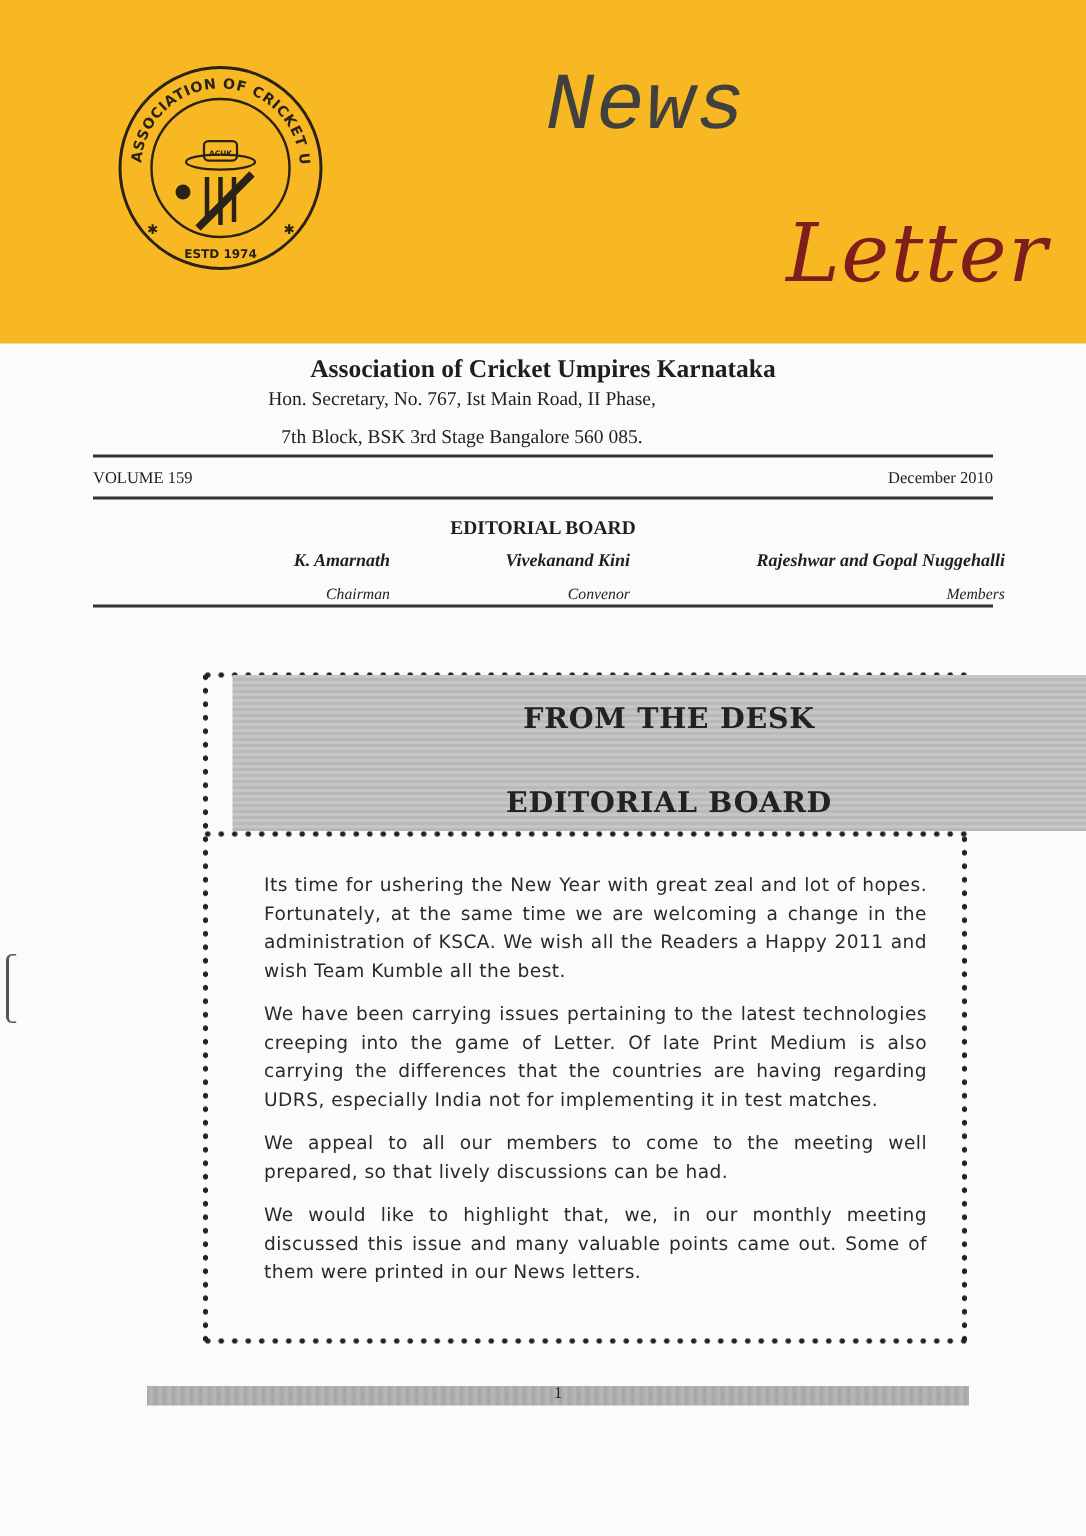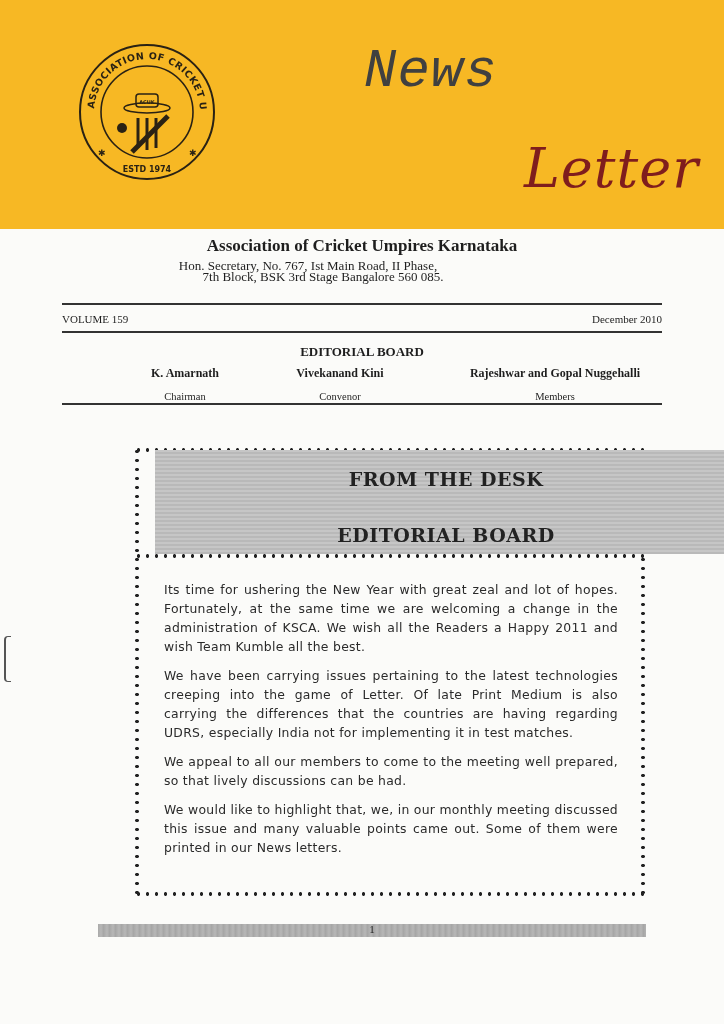--- a/index.html
+++ b/index.html
@@ -3,35 +3,35 @@
 <meta charset="utf-8">
 <style>
   html, body { margin:0; padding:0; }
   body { width:724px; height:1024px; background:#fbfbf9; position:relative; overflow:hidden; font-family:"Liberation Serif", serif; color:#1e1e1e; }
   .banner { position:absolute; left:0; top:0; width:724px; height:229px; background:#f7b824; }
   .logo { position:absolute; left:76px; top:38px; width:142px; height:148px; }
   .title-news { position:absolute; left:364px; top:41px; font-family:Liberation Mono, monospace; font-style:italic; font-size:54px; color:#404040; letter-spacing:1px; }
   .title-letter { position:absolute; left:484px; top:137px; font-family:"DejaVu Serif", serif; font-style:italic; font-size:54px; color:#7f1d1d; letter-spacing:1px;margin-left:40px; }
   .org-name { position:absolute; left:0; width:724px; top:236px; text-align:center; font-weight:bold; font-size:17px; }
   .addr { position:absolute; left:0; width:616px; text-align:center; font-size:13px; }
-  .addr1 { top:258px; } .addr2 { top:269px;padding-left:15px; }
+  .addr1 { top:258px; } .addr2 { top:283px; }
   .rule { position:absolute; left:62px; width:600px; height:2px; background:#333; }
   .vol { position:absolute; left:62px; top:313px; font-size:11px; }
   .date { position:absolute; right:62px; top:313px; font-size:11px; }
   .eb-title { position:absolute; left:0; width:724px; top:344px; text-align:center; font-weight:bold; font-size:13px; }
-  .member { position:absolute; top:366px; text-align:center; }
+  .member { position:absolute; top:366px; text-align:right;font-style:italic; }
   .member .nm { font-weight:bold; font-size:12px; }
   .member .rl { font-size:10.5px; margin-top:10px; }
   .box { position:absolute; left:134px; top:447px; width:512px; height:450px; }
   .dots-h { position:absolute; height:6px; background-image:radial-gradient(circle, #222 1.6px, transparent 2px); background-size:9px 6px; }
   .dots-v { position:absolute; width:6px; background-image:radial-gradient(circle, #222 1.6px, transparent 2px); background-size:6px 9px; }
   .head-panel { position:absolute; left:21px; top:3px; width:582px; height:104px; background:repeating-linear-gradient(0deg, #b9b9b9 0px, #b9b9b9 2px, #c6c6c6 2px, #c6c6c6 4px); }
   .head-line { position:absolute; left:0; width:100%; text-align:center; font-family:"DejaVu Serif", serif; font-weight:bold; font-size:19px; color:#222; letter-spacing:0.5px; }
   .body-text { position:absolute; left:30px; top:133px; width:454px; font-family:"DejaVu Sans", sans-serif; font-size:12.4px; line-height:19px; color:#2a2a2a; text-align:justify; letter-spacing:0.3px; }
-  .body-text p { margin:0 0 10px 0; }
+  .body-text p { margin:0 0 10px 12px; }
   .footer-bar { position:absolute; left:98px; top:924px; width:548px; height:13px; background:repeating-linear-gradient(90deg,#a9a9a9 0px,#b7b7b7 3px,#a3a3a3 6px); }
   .page-num { position:absolute; left:0; width:100%; top:-1px; text-align:center; font-size:11px; color:#222; }
   .margin-mark { position:absolute; left:4px; top:636px; width:5px; height:44px; border-left:2px solid #555; border-top:1px solid #555; border-bottom:1px solid #555; border-radius:4px 0 0 4px; }
 </style>
 </head>
 <body>
 
 <div class="banner">
   <svg class="logo" viewBox="0 0 142 148">
     <circle cx="71" cy="74" r="67" fill="none" stroke="#2a2214" stroke-width="2"></circle>

